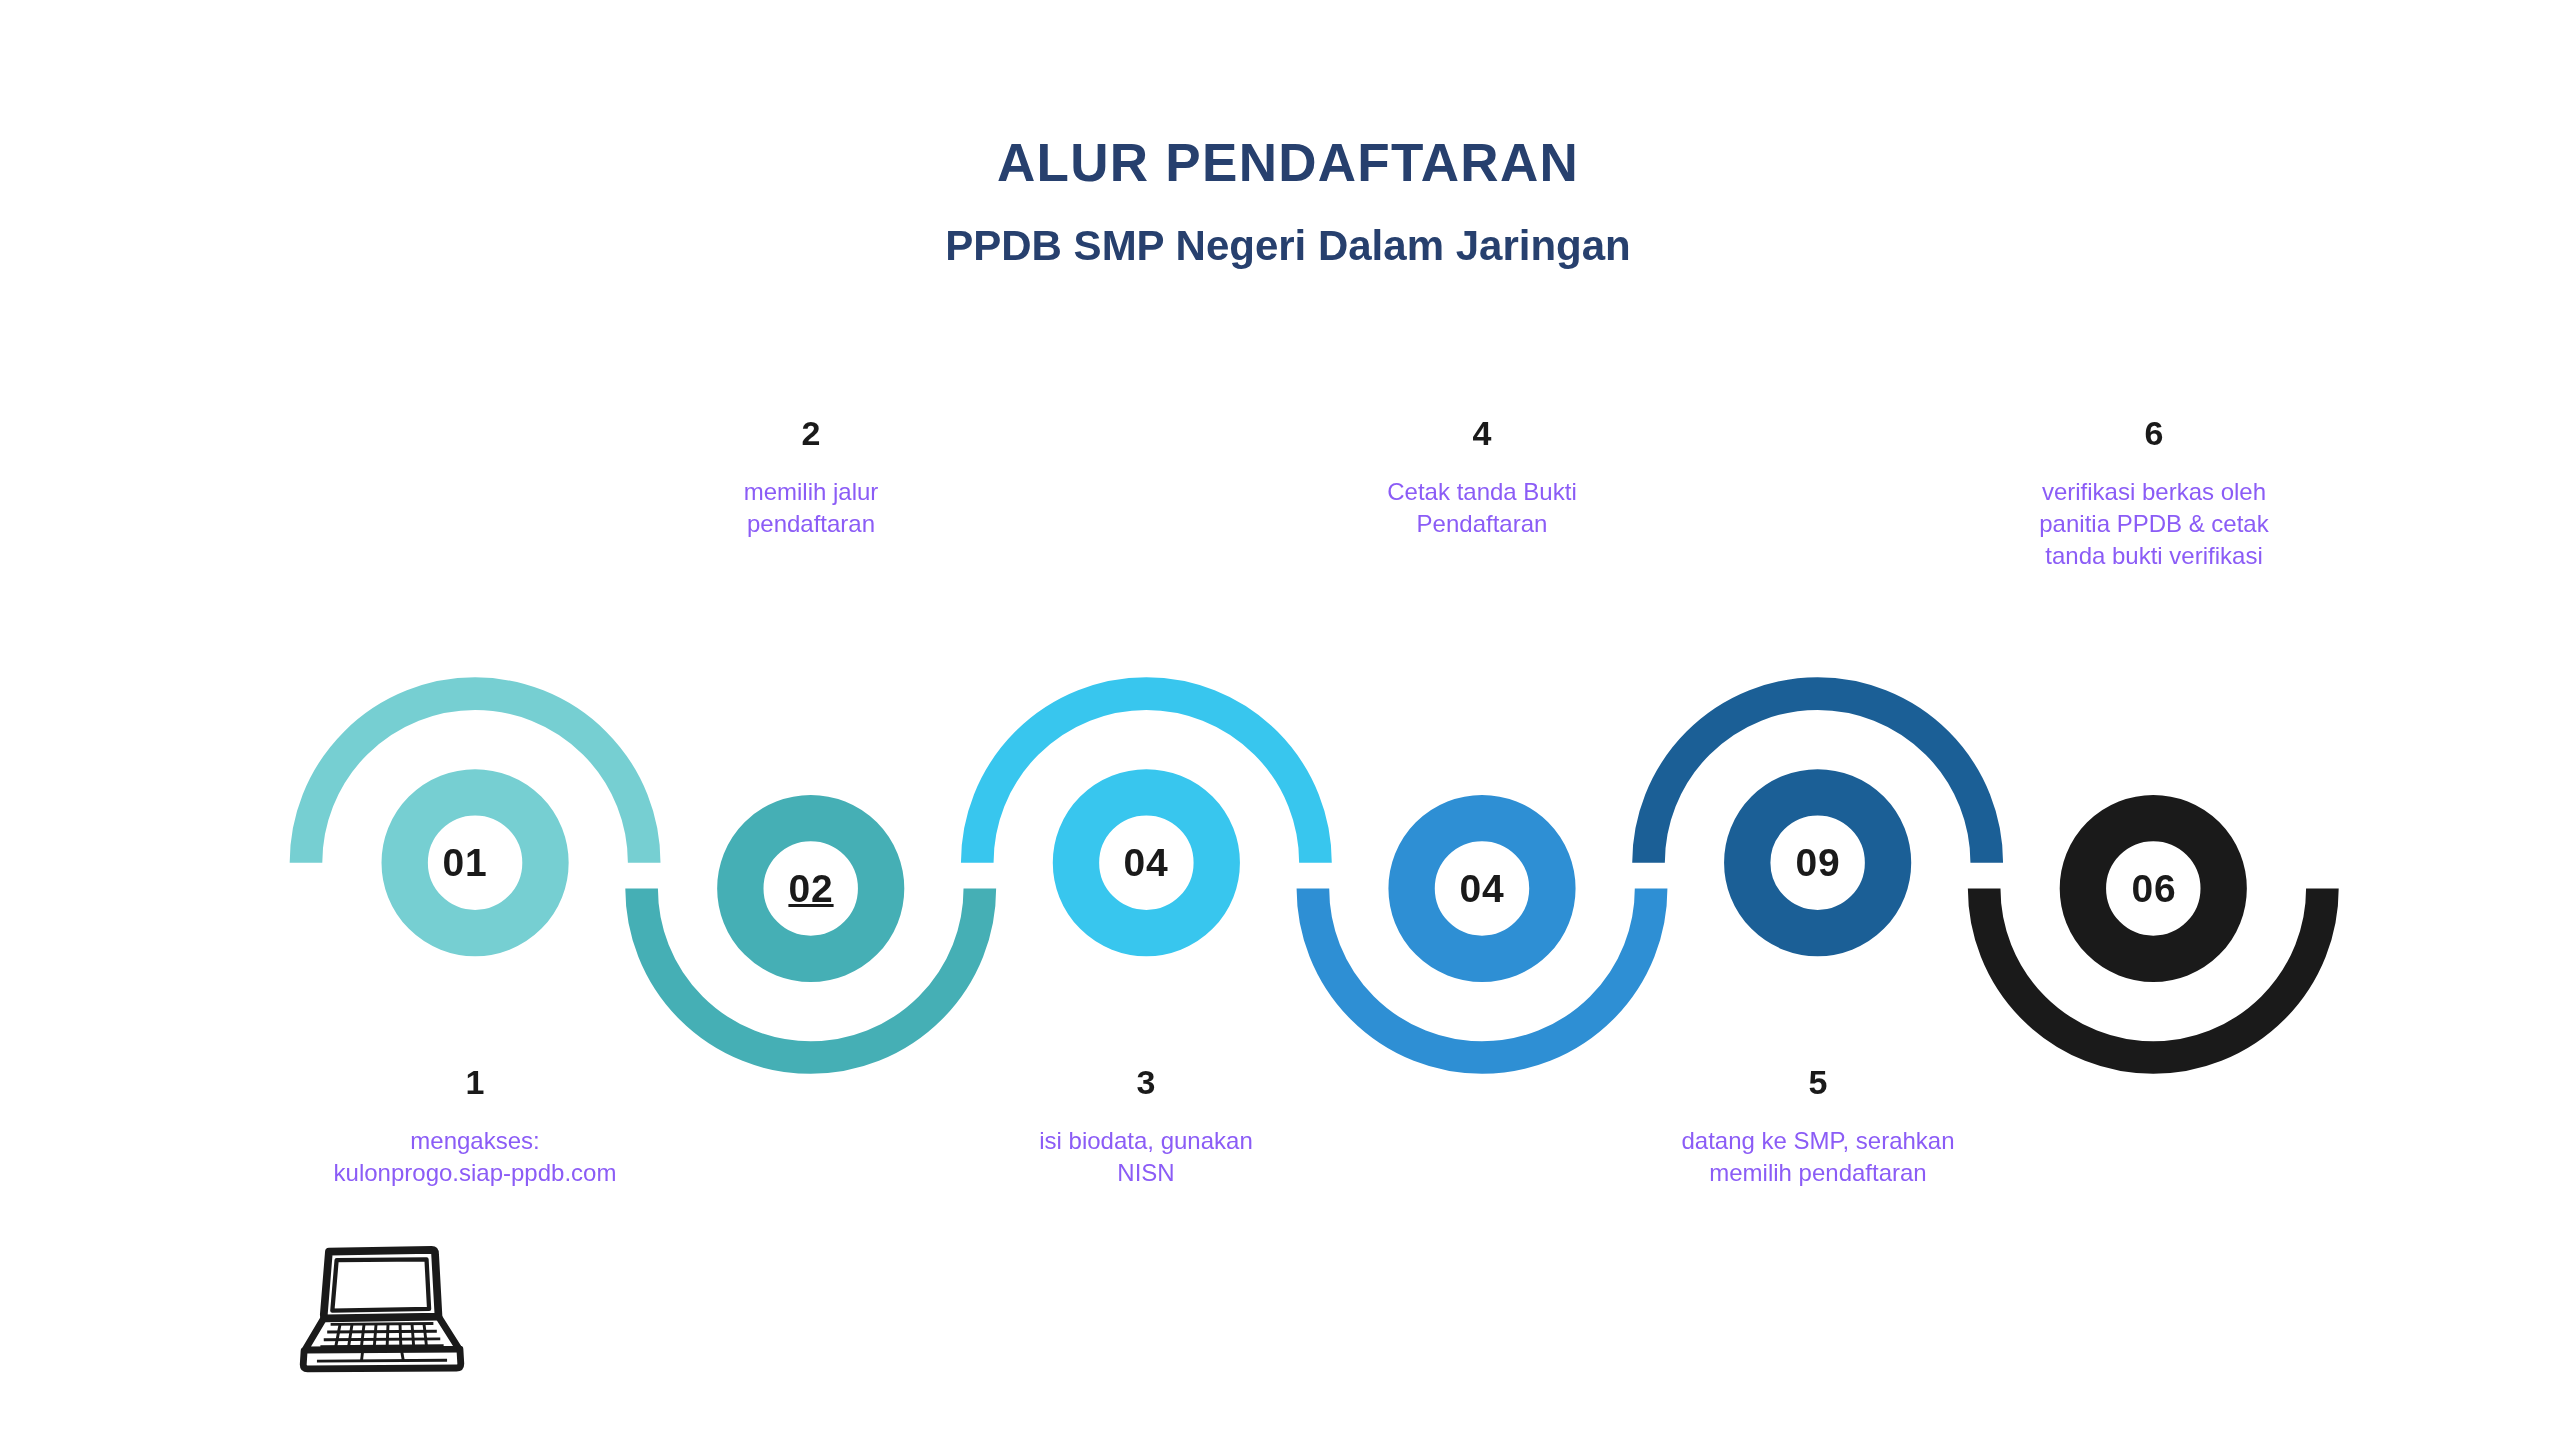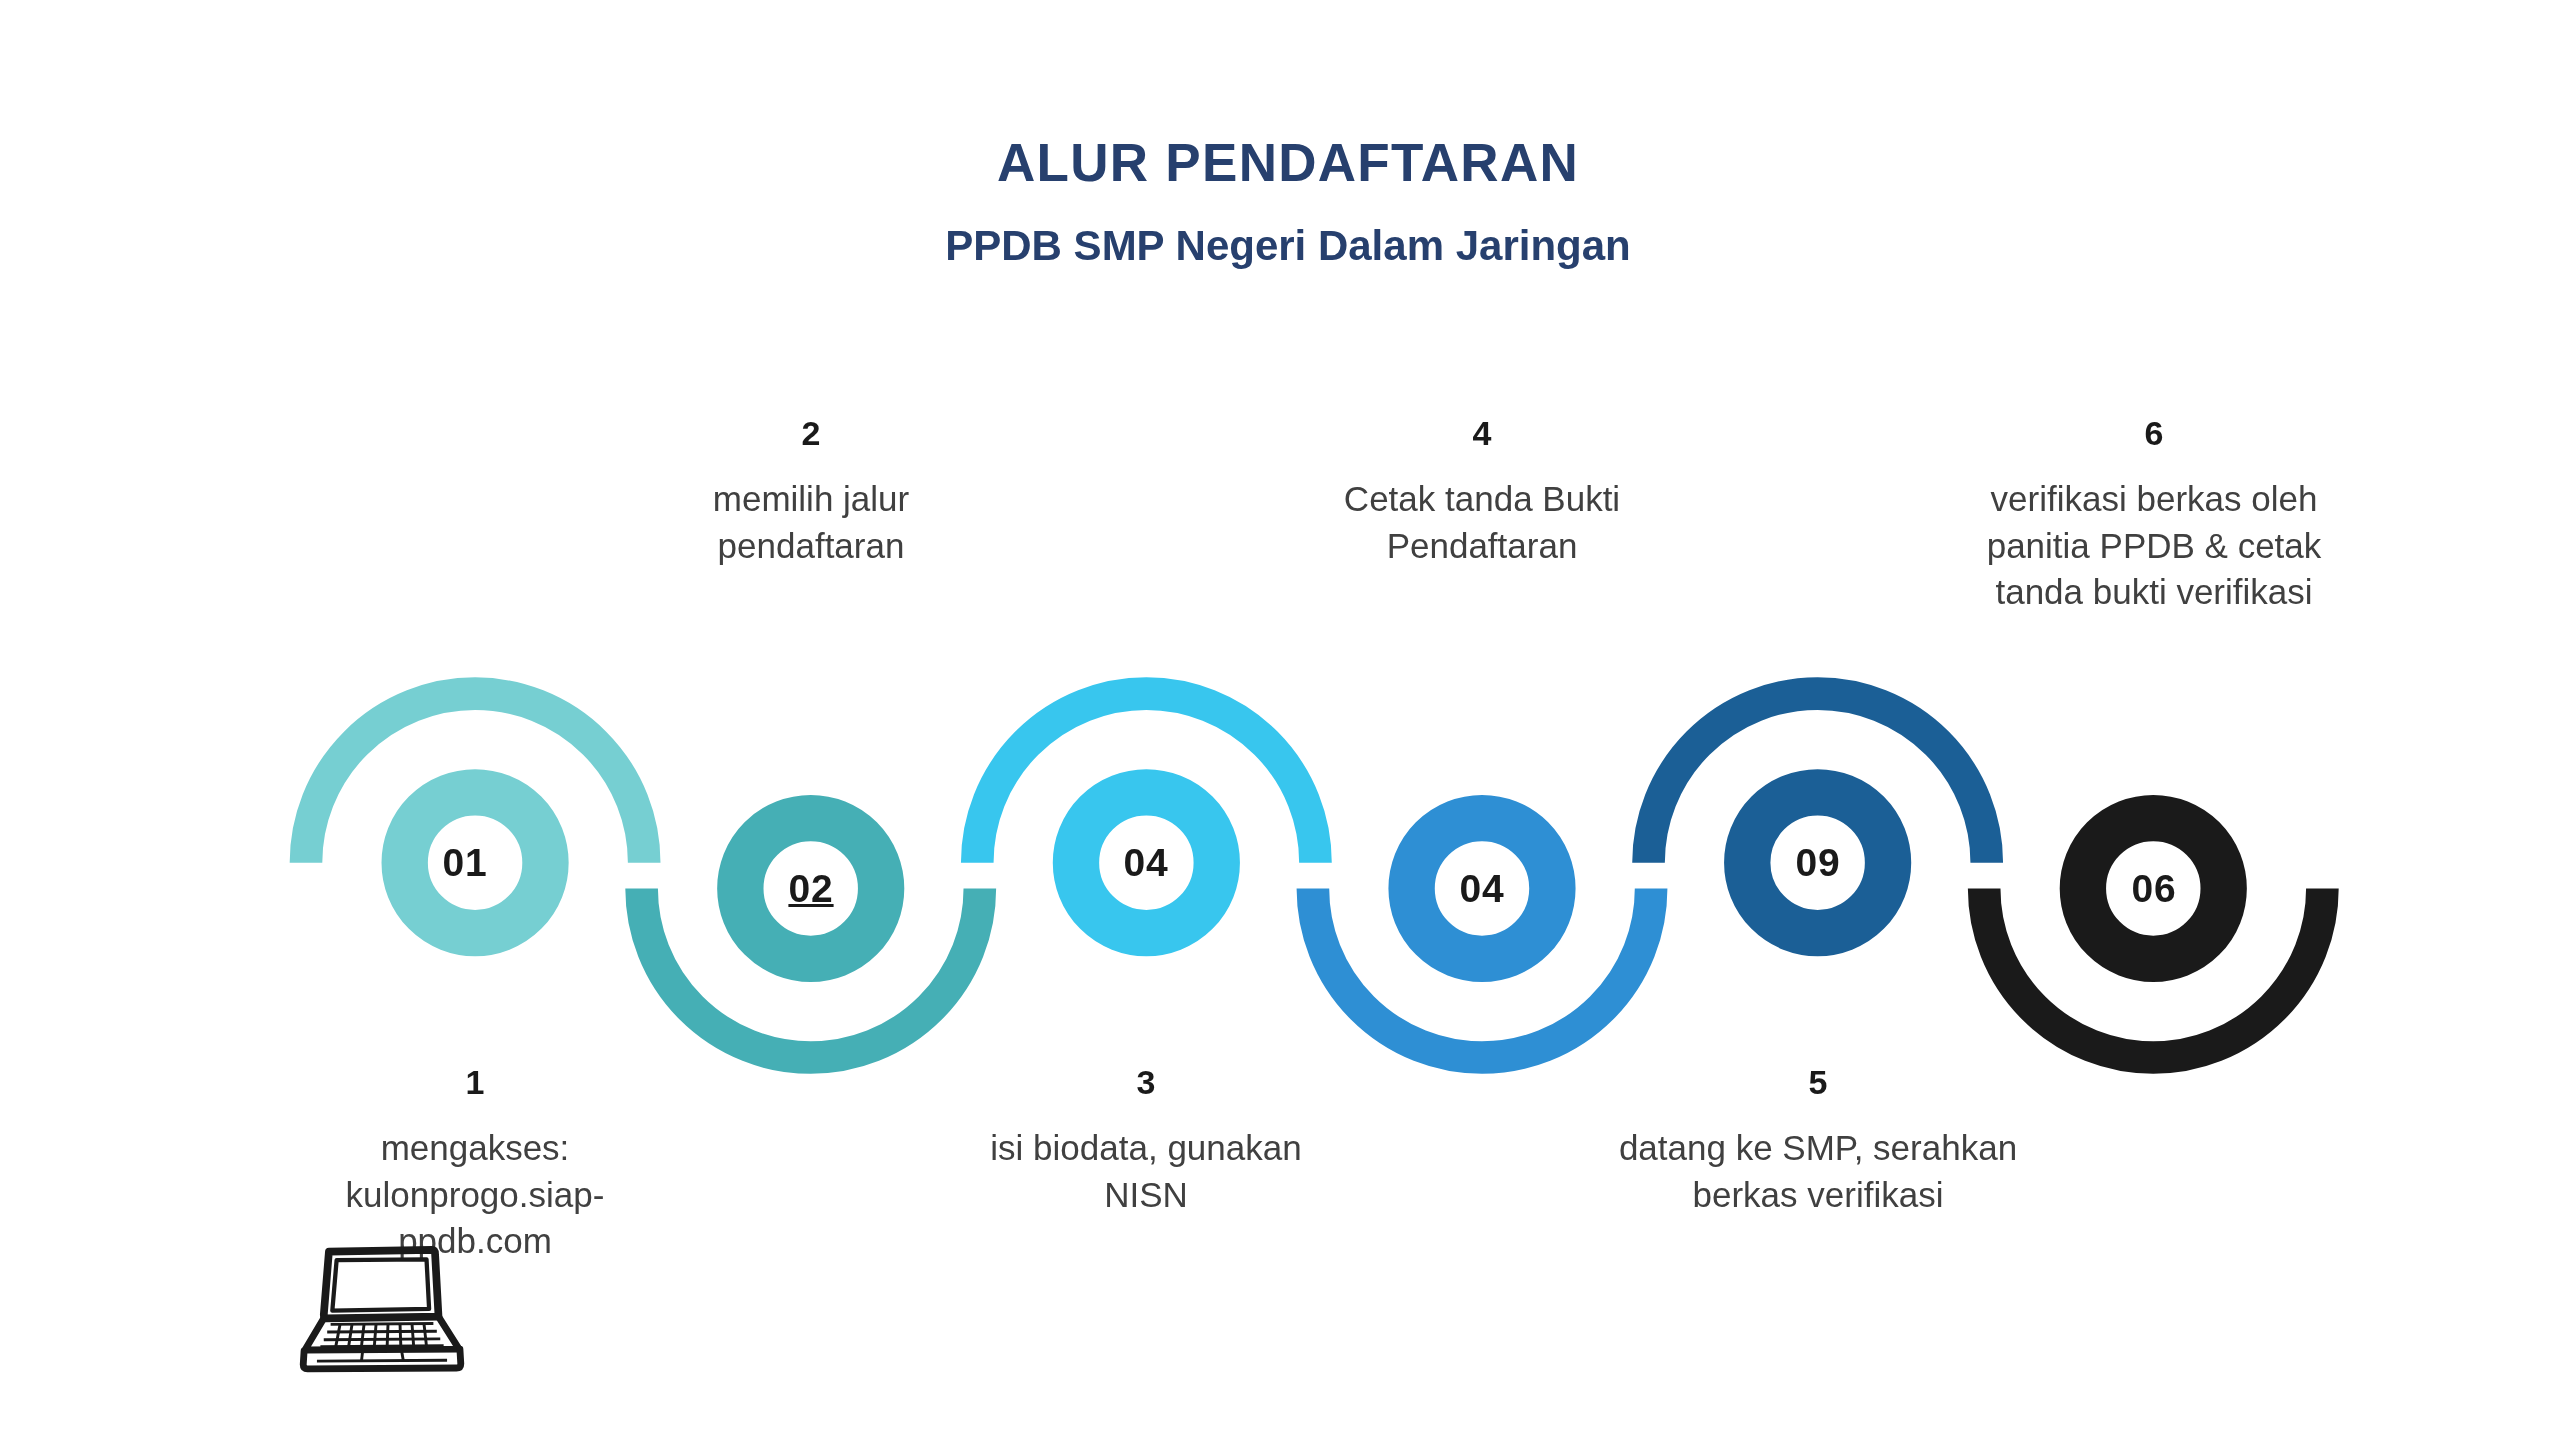--- a/index.html
+++ b/index.html
@@ -75,23 +75,23 @@
     transform: translateX(-50%);
   }
   .callout-num {
     font-size: 34px;
     font-weight: bold;
     color: #1a1a1a;
     line-height: 1.0;
     margin-bottom: 26px;
   }
   .callout-text {
-    font-size: 35px;
+    font-size: 24px;
     font-weight: normal;
-    color: #404040;
+    color: #8b5cf6;
     line-height: 1.33;
     white-space: pre-line;
   }
 
   
   .laptop-icon {
     position: absolute;
     transform: translateX(-50%);
   }
 </style>
@@ -149,21 +149,21 @@
 NISN</div>
     </div>
     <div class="callout" style="left: 1482px; top: 416px; width: 404px;">
       <div class="callout-num">4</div>
       <div class="callout-text">Cetak tanda Bukti
 Pendaftaran</div>
     </div>
     <div class="callout" style="left: 1818px; top: 1065px; width: 404px;">
       <div class="callout-num">5</div>
       <div class="callout-text">datang ke SMP, serahkan
-berkas verifikasi</div>
+memilih pendaftaran</div>
     </div>
     <div class="callout" style="left: 2154px; top: 416px; width: 404px;">
       <div class="callout-num">6</div>
       <div class="callout-text">verifikasi berkas oleh
 panitia PPDB &amp; cetak
 tanda bukti verifikasi</div>
     </div>
   </div>
 
 <div class="laptop-icon" style="left:388px; top:1243px;">

